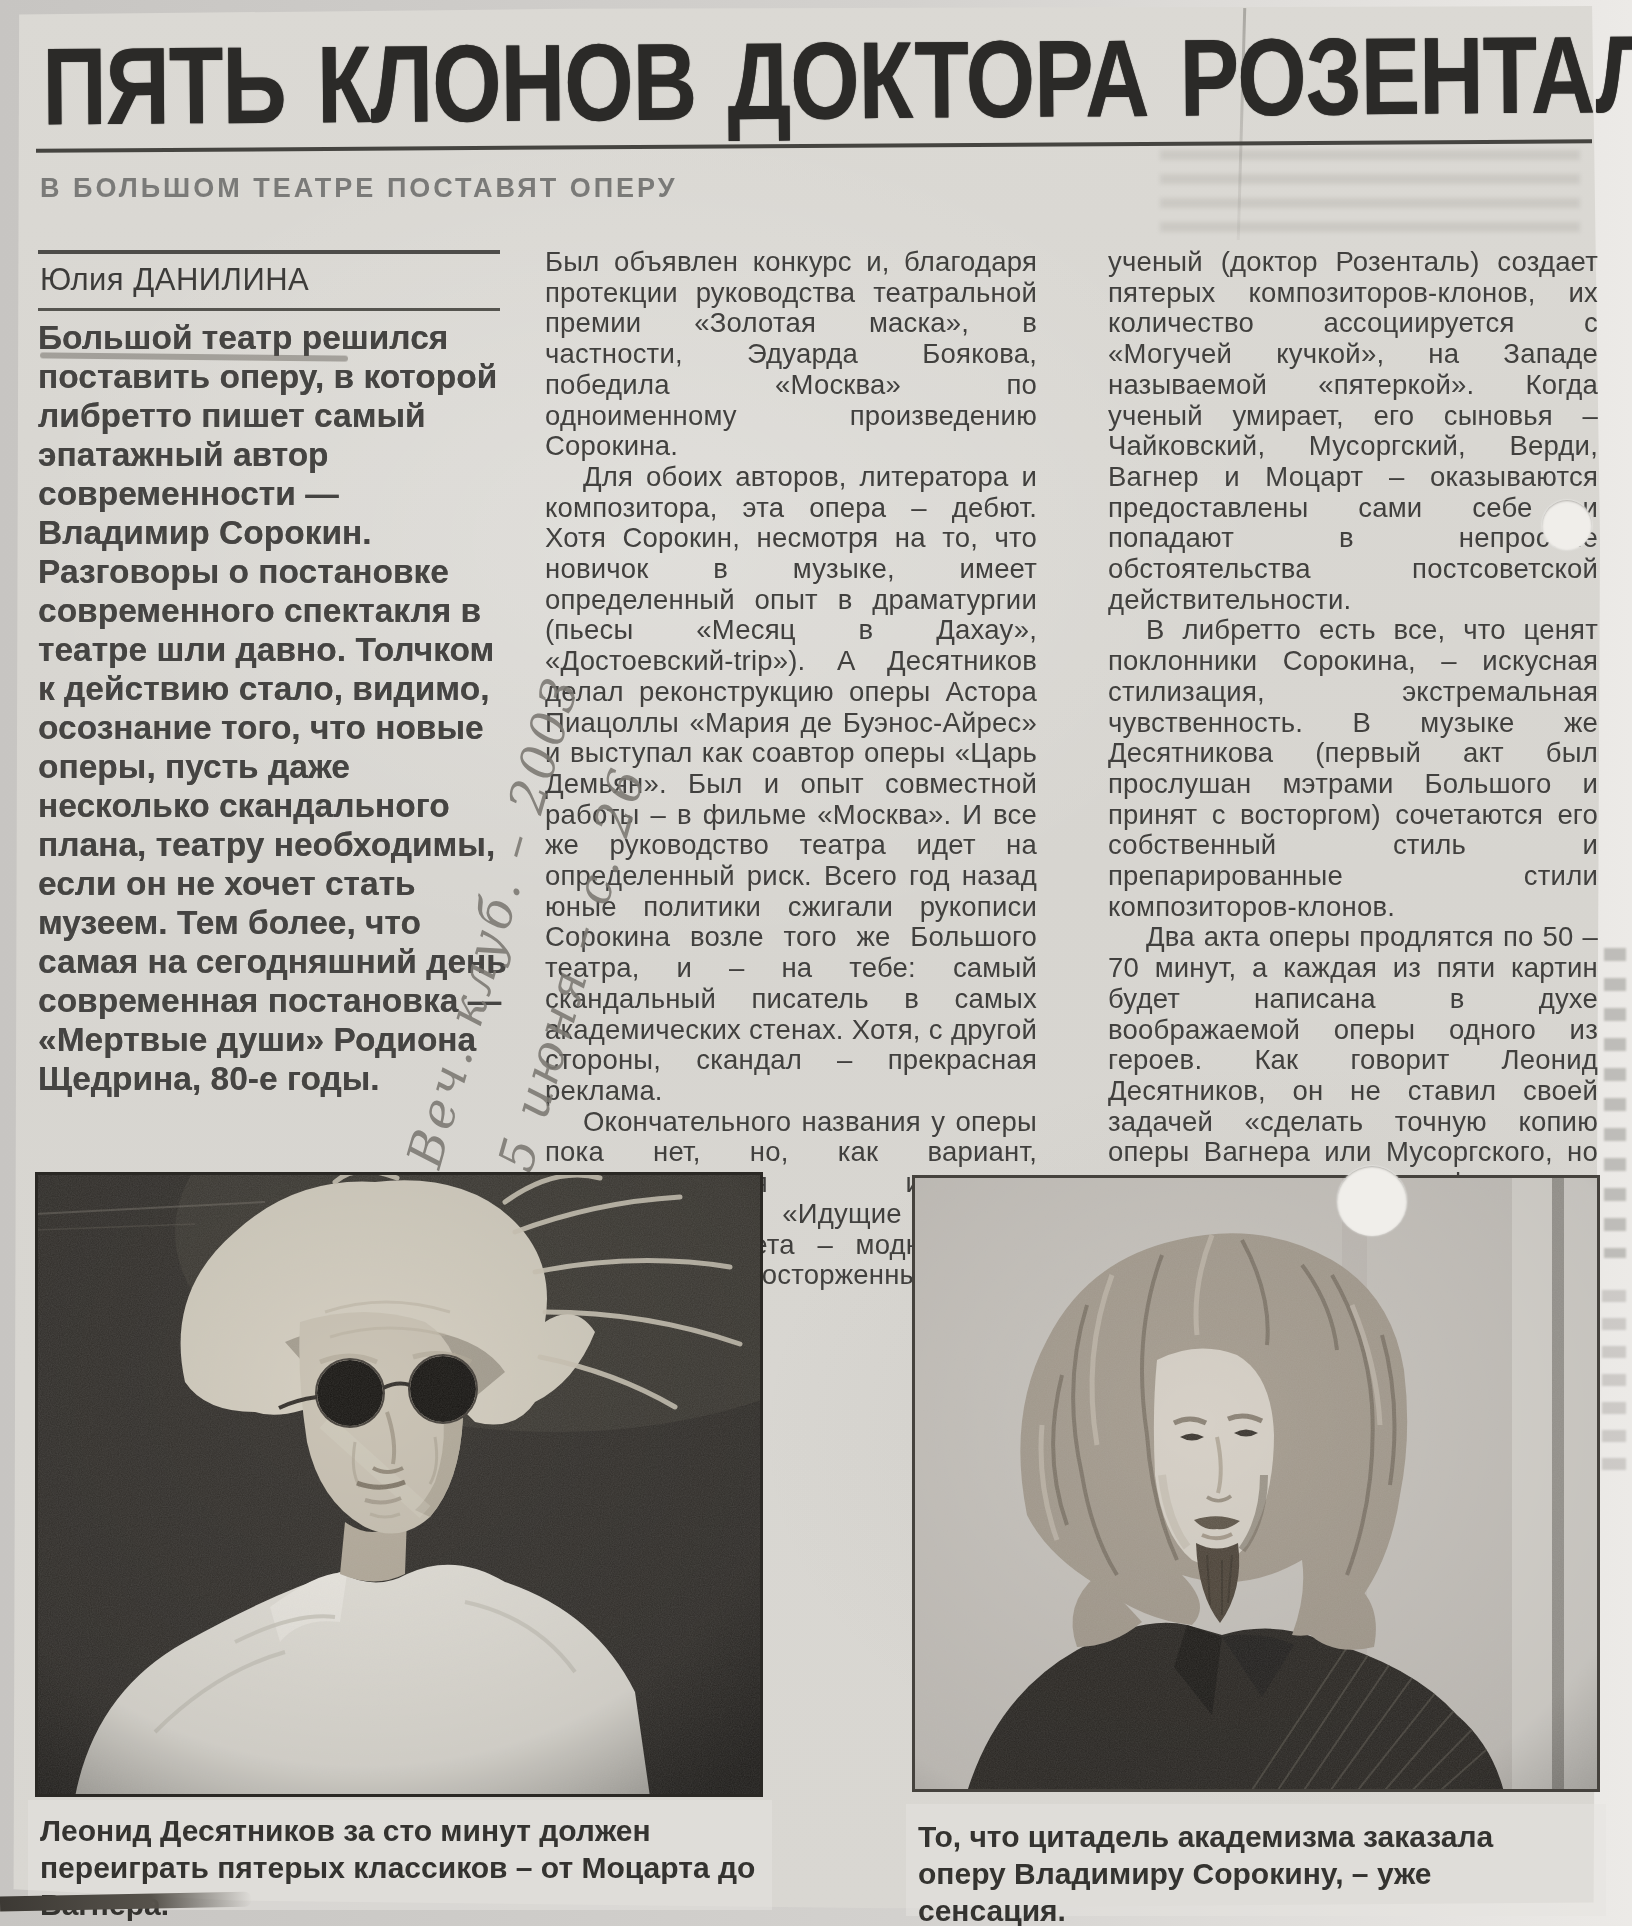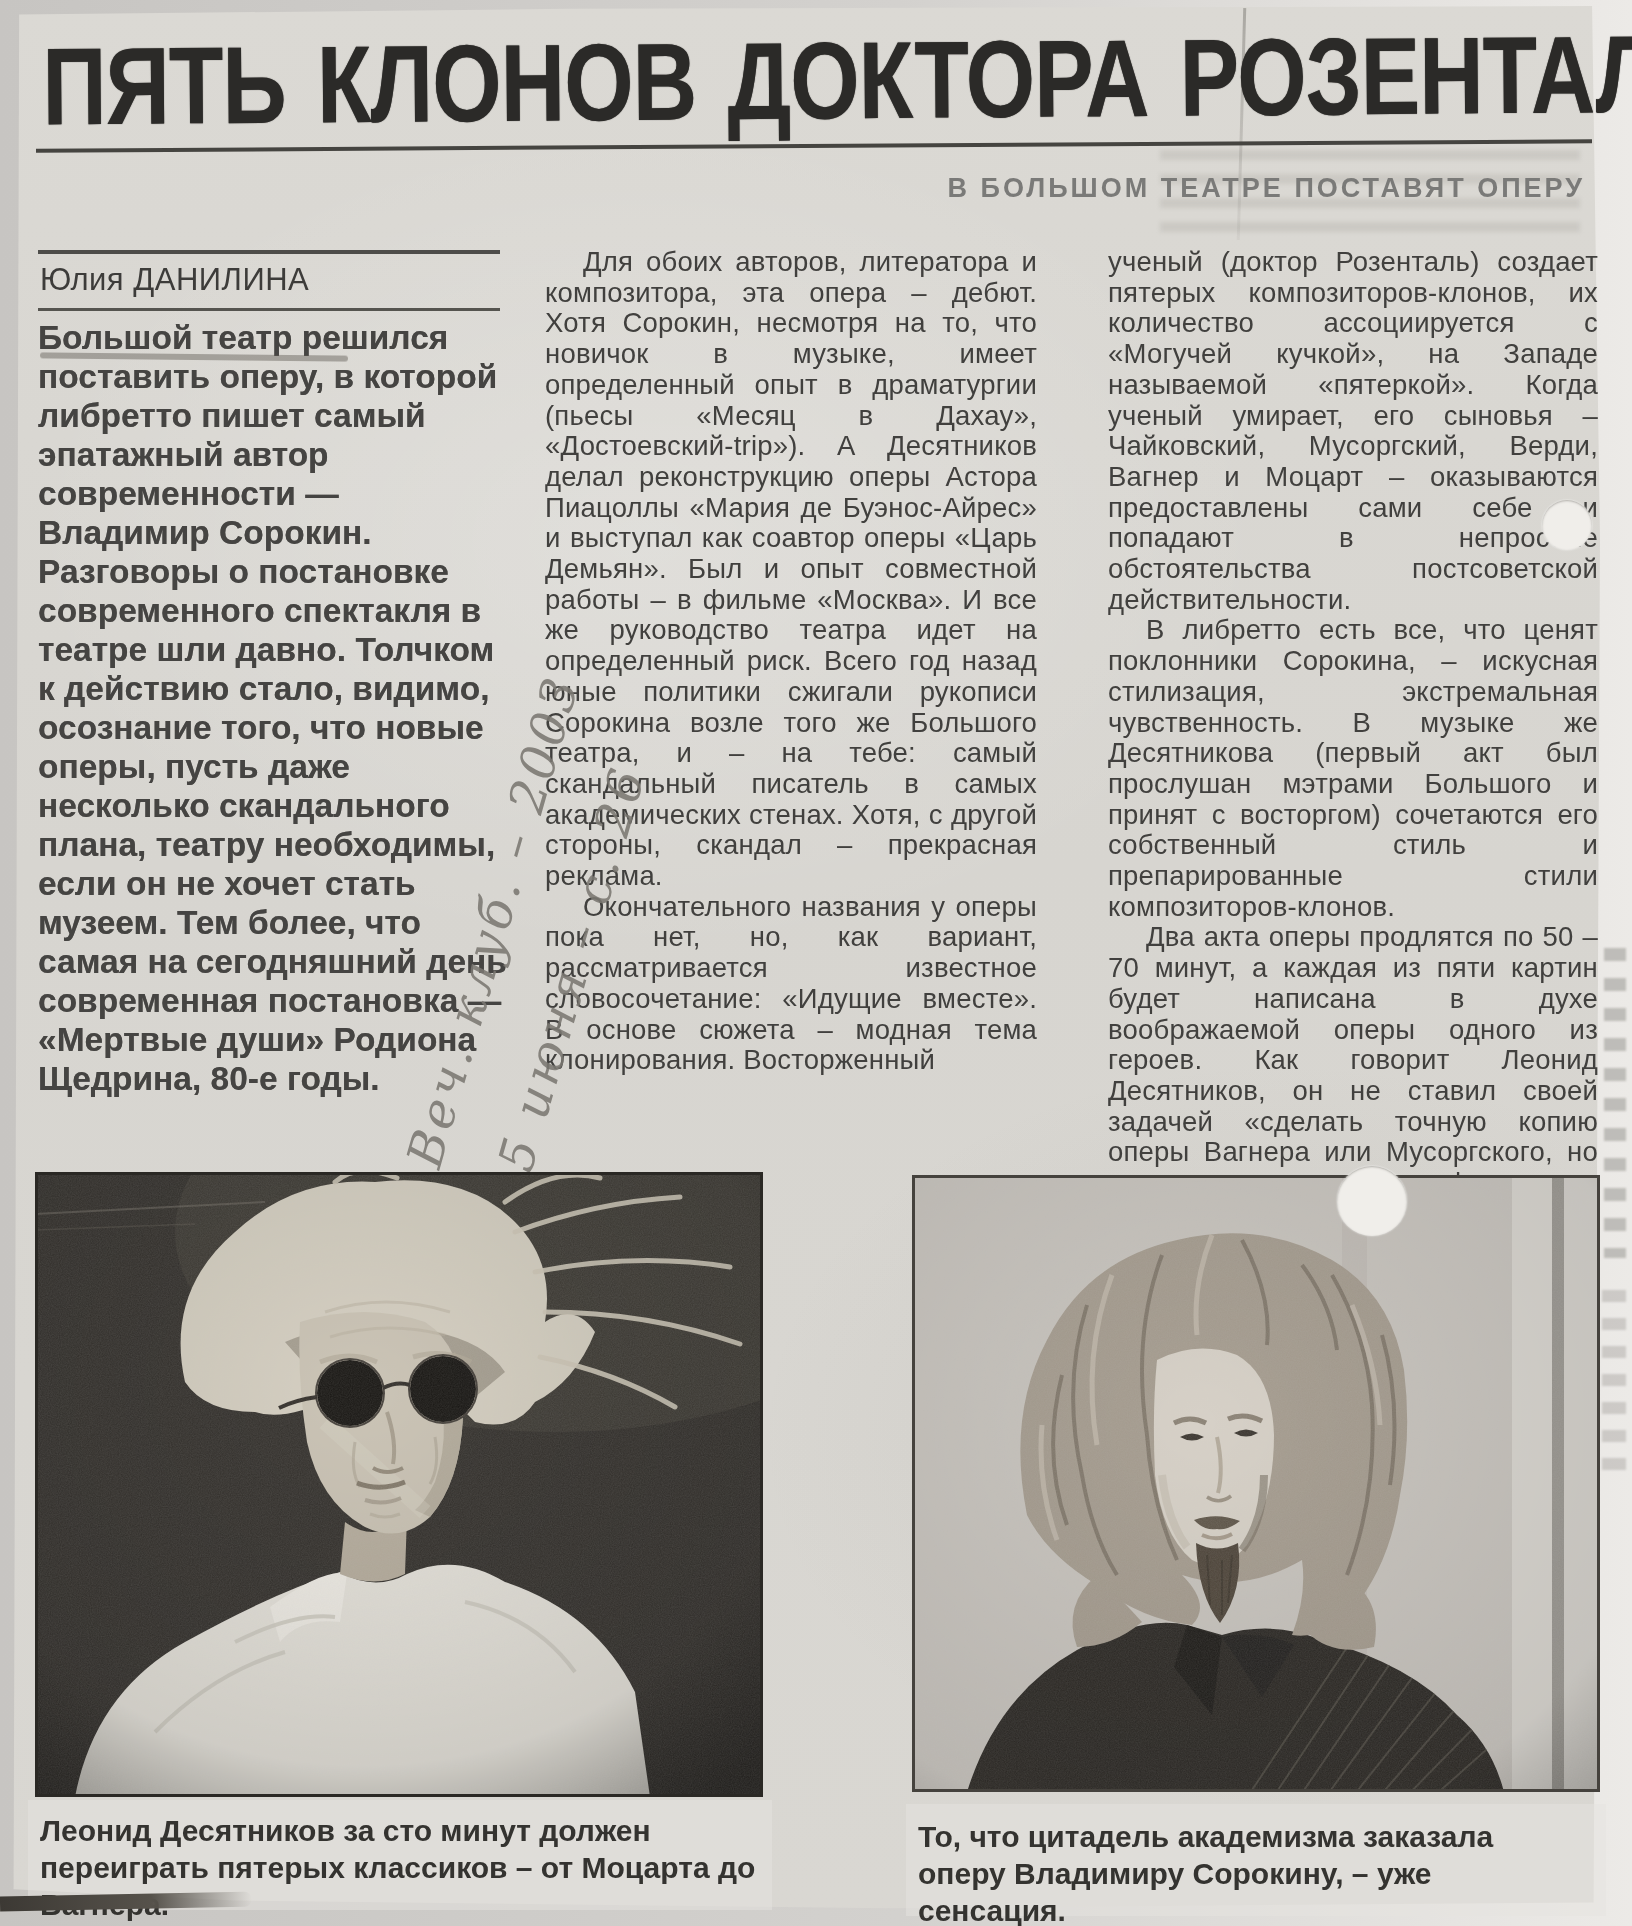--- a/index.html
+++ b/index.html
@@ -12,21 +12,21 @@
           radial-gradient(ellipse 700px 500px at 80% 75%, rgba(120,115,108,.10), rgba(0,0,0,0) 75%),
           linear-gradient(180deg,#dbd9d4 0%,#d7d5d0 45%,#d9d7d2 100%);
         box-shadow:0 0 10px rgba(40,38,35,.35);
         clip-path:polygon(0.45% 0.45%, 35% 0.15%, 99.5% 0%, 100% 28%, 99.6% 99.5%, 55% 99.8%, 14% 99.4%, 0.1% 98.8%);}
   .headline{position:absolute;left:42px;top:24px;width:1720px;
         font-size:97px;font-weight:bold;letter-spacing:-1px;word-spacing:8px;color:#2b2a28;
         transform:rotate(-0.45deg) scale(0.92,1.13);transform-origin:left top;white-space:nowrap;
         text-shadow:0 0 1px rgba(35,33,30,.8);}
   .headline-rule{position:absolute;left:36px;top:144px;width:1556px;height:4px;background:#454440;
         transform:rotate(-0.35deg);}
-  .subtitle{position:absolute;left:40px;top:168px;width:1545px;text-align:right;
+  .subtitle{position:absolute;left:40px;top:168px;width:1545px;text-align:left;
         font-weight:bold;font-size:27px;line-height:41px;letter-spacing:3px;color:#7a7a78;}
   .byline-block{position:absolute;left:38px;top:250px;width:462px;border-top:4px solid #4e4d4a;}
   .byline{font-size:31px;font-weight:normal;color:#3d3c3a;padding:8px 2px 10px 2px;
         border-bottom:3px solid #55544f;letter-spacing:.5px;}
   .pen-underline{position:absolute;left:40px;top:354px;width:308px;height:6px;border-radius:4px;
         background:rgba(95,90,84,.45);transform:rotate(.6deg);filter:blur(.5px);}
   .lead{position:absolute;left:38px;top:318px;width:476px;
         font-size:33.5px;line-height:39px;font-weight:bold;color:#454442;text-align:left;
         text-shadow:0 0 .5px rgba(60,58,55,.6);}
   .bodycol{position:absolute;top:247px;font-size:27.5px;line-height:30.7px;color:#41403e;
@@ -87,20 +87,21 @@
   </div>
 
   <div class="byline-block">
     <div class="byline">Юлия ДАНИЛИНА</div>
   </div>
 
   <div class="lead">Большой театр решился поставить оперу, в которой либретто пишет самый эпатажный автор современности — Владимир Сорокин. Разговоры о постановке современного спектакля в театре шли давно. Толчком к действию стало, видимо, осознание того, что новые оперы, пусть даже несколько скандального плана, театру необходимы, если он не хочет стать музеем. Тем более, что самая на сегодняшний день современная постановка — «Мертвые души» Родиона Щедрина, 80-е годы.</div>
   <div class="pen-underline"></div>
 
   <div class="bodycol col2">
+    <p>Был объявлен конкурс и, благодаря протекции руководства театральной премии «Золотая маска», в частности, Эдуарда Боякова, победила «Москва» по одноименному произведению Сорокина.</p>
     <p class="ind">Для обоих авторов, литератора и композитора, эта опера – дебют. Хотя Сорокин, несмотря на то, что новичок в музыке, имеет определенный опыт в драматургии (пьесы «Месяц в Дахау», «Достоевский-trip»). А Десятников делал реконструкцию оперы Астора Пиацоллы «Мария де Буэнос-Айрес» и выступал как соавтор оперы «Царь Демьян». Был и опыт совместной работы – в фильме «Москва». И все же руководство театра идет на определенный риск. Всего год назад юные политики сжигали рукописи Сорокина возле того же Большого театра, и – на тебе: самый скандальный писатель в самых академических стенах. Хотя, с другой стороны, скандал – прекрасная реклама.</p>
     <p class="ind">Окончательного названия у оперы пока нет, но, как вариант, рассматривается известное словосочетание: «Идущие вместе». В основе сюжета – модная тема клонирования. Восторженный</p>
   </div>
 
   <div class="bodycol col3">
     <p>ученый (доктор Розенталь) создает пятерых композиторов-клонов, их количество ассоциируется с «Могучей кучкой», на Западе называемой «пятеркой». Когда ученый умирает, его сыновья – Чайковский, Мусоргский, Верди, Вагнер и Моцарт – оказываются предоставлены сами себе и попадают в непростые обстоятельства постсоветской действительности.</p>
     <p class="ind">В либретто есть все, что ценят поклонники Сорокина, – искусная стилизация, экстремальная чувственность. В музыке же Десятникова (первый акт был прослушан мэтрами Большого и принят с восторгом) сочетаются его собственный стиль и препарированные стили композиторов-клонов.</p>
     <p class="ind">Два акта оперы продлятся по 50 – 70 минут, а каждая из пяти картин будет написана в духе воображаемой оперы одного из героев. Как говорит Леонид Десятников, он не ставил своей задачей «сделать точную копию оперы Вагнера или Мусоргского, но воссоздать некую атмосферу, дать свой комментарий – да, пожалуй». Клавир будет завершен в сентябре 2004-го, премьера состоится в 2004 – 2005 году. ■</p>
   </div>
 

